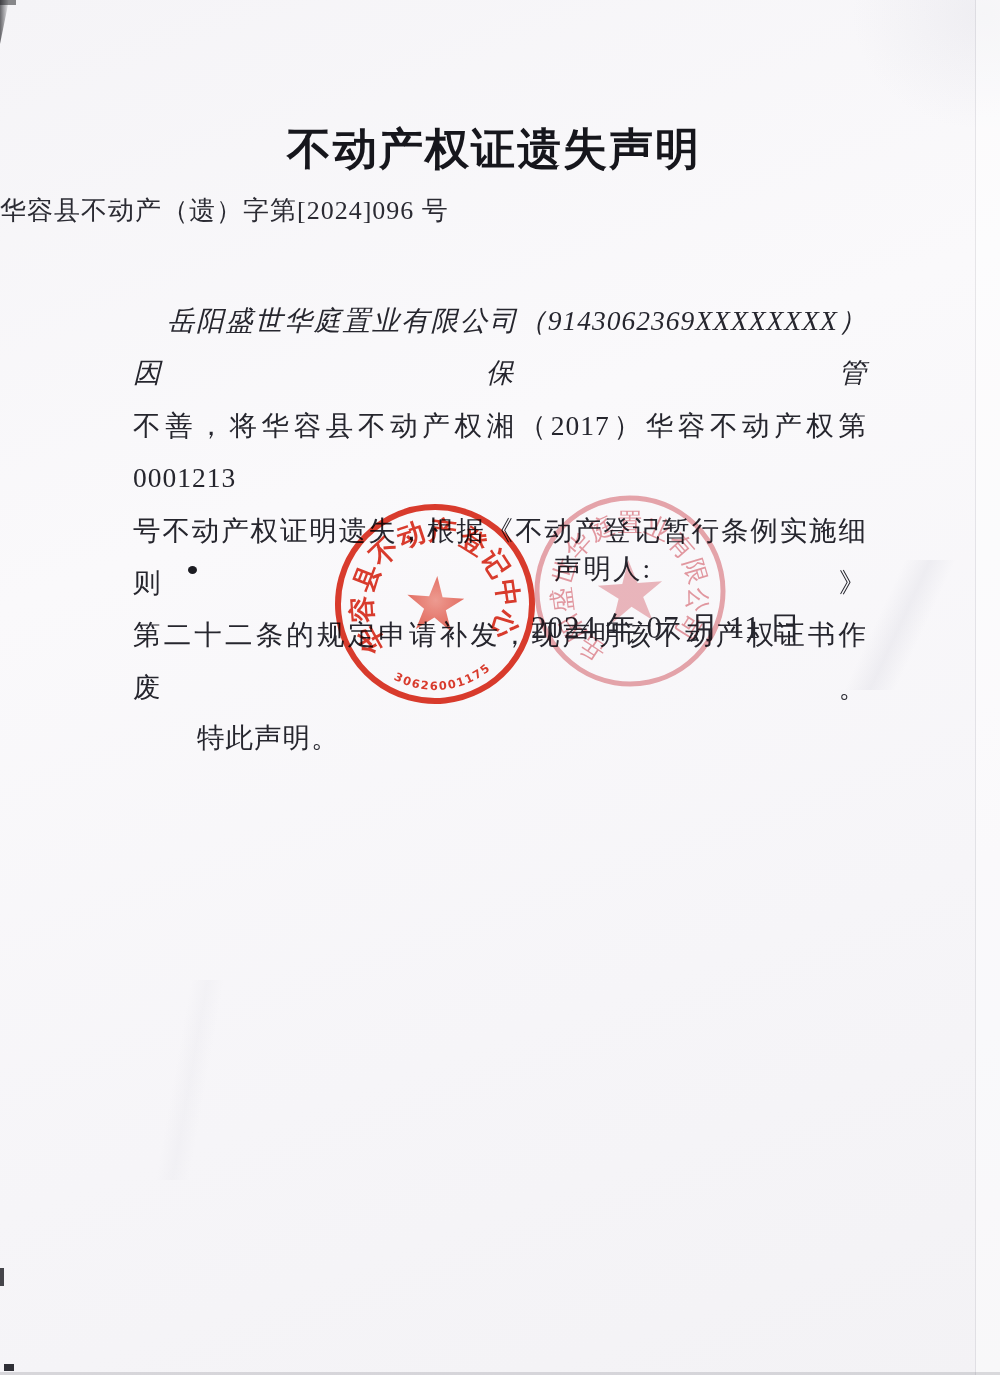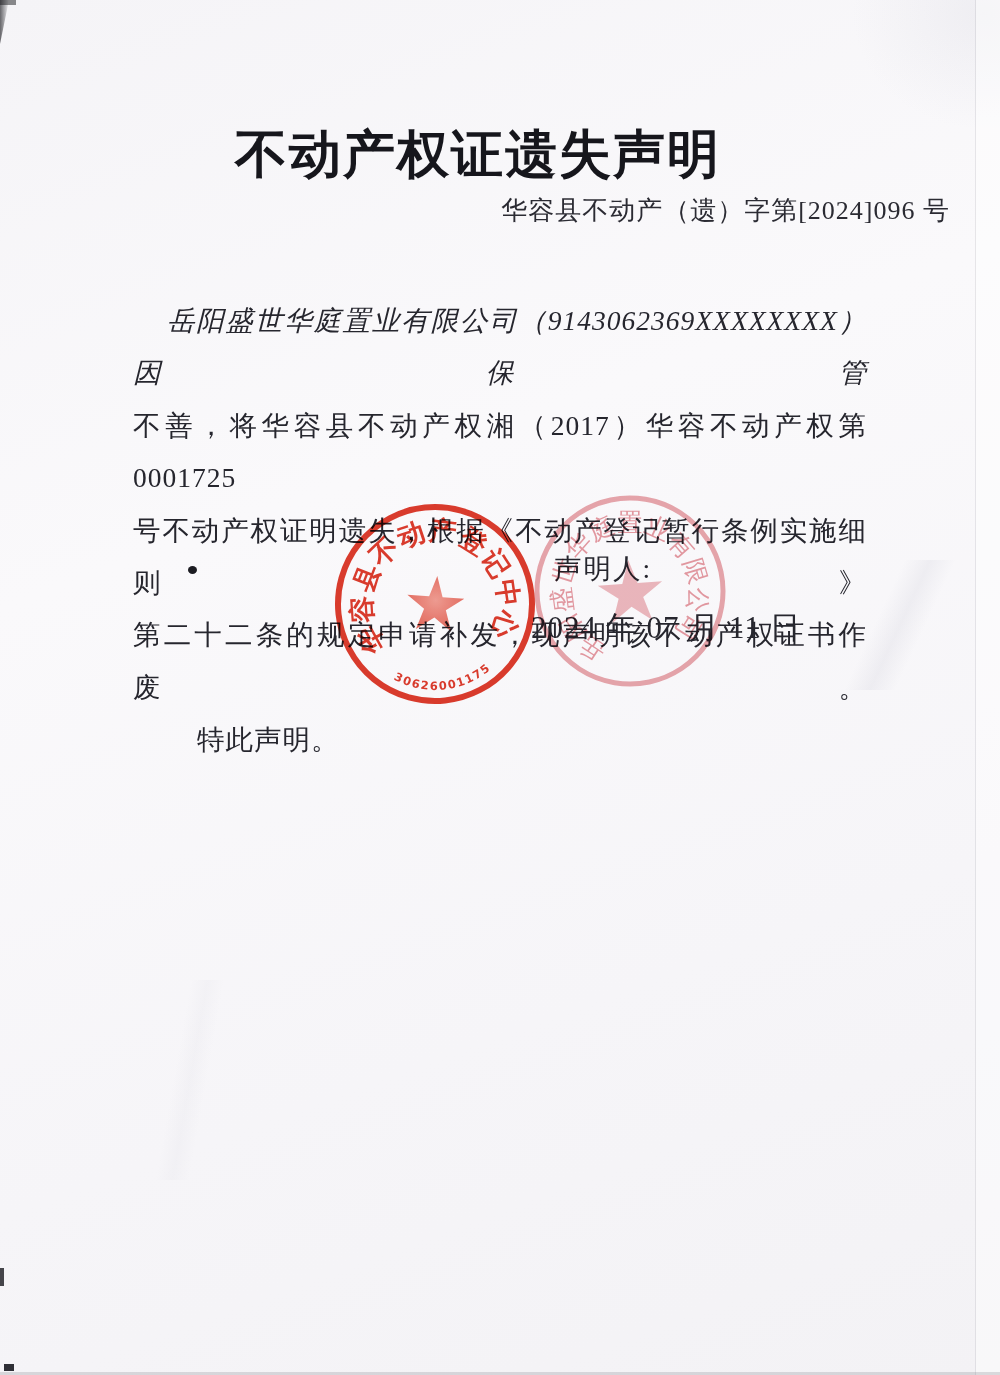--- a/index.html
+++ b/index.html
@@ -21,31 +21,31 @@
   .bottom-strip{position:absolute;left:0;bottom:0;width:100%;height:3px;background:rgba(110,110,120,.22);}
   .crease-1{position:absolute;left:770px;top:560px;width:260px;height:130px;
     background:linear-gradient(115deg,transparent 42%,rgba(175,175,192,.14) 50%,transparent 58%);}
   .crease-2{position:absolute;left:840px;top:0;width:160px;height:140px;
     background:radial-gradient(ellipse at 90% 10%,rgba(170,170,188,.12),transparent 65%);}
   .crease-3{position:absolute;left:40px;top:980px;width:300px;height:200px;
     background:linear-gradient(100deg,transparent 45%,rgba(180,180,195,.07) 50%,transparent 55%);}
   
   .title{
     position:absolute;left:0;top:120px;width:956px;margin:0;
-    text-align:center;font-size:52px;font-weight:bold;letter-spacing:2px;color:#16161c;
+    text-align:center;font-size:44px;font-weight:bold;letter-spacing:2px;color:#16161c;padding-left:16px;
   }
   .doc-number{
     position:absolute;left:0;top:193px;width:950px;
-    text-align:right;font-size:26px;letter-spacing:1px;color:#2b2b33;
+    text-align:left;font-size:26px;letter-spacing:1px;color:#2b2b33;
   }
   .body-block{position:absolute;left:133px;top:295px;width:734px;}
   .body-block p{margin:0;font-size:27.5px;line-height:52.4px;letter-spacing:1px;color:#26262e;}
   .jline{text-align:justify;text-align-last:justify;}
   .indent1{text-indent:34px;font-style:italic;}
-  .closing{text-indent:64px;}
+  .closing{text-indent:64px;font-family:Liberation Mono, monospace;}
   .declarant{position:absolute;left:530px;top:551px;font-size:27.5px;letter-spacing:2px;color:#26262e;margin-left:24px;}
   .date-line{position:absolute;left:531px;top:607px;font-size:31px;letter-spacing:1px;color:#26262e;}
   .ink-dot{position:absolute;left:188px;top:566px;width:9px;height:8px;border-radius:50%;background:#1c1c22;}
   
   .stamp{position:absolute;mix-blend-mode:multiply;}
   .stamp-reg{left:330px;top:499px;}
   .stamp-co{left:530px;top:491px;}
 </style>
 </head>
 <body>
@@ -61,21 +61,21 @@
   <div class="corner-top"></div>
   <div class="edge-mark-1"></div>
   <div class="edge-mark-2"></div>
   <div class="bottom-strip"></div>
 
   <h1 class="title">不动产权证遗失声明</h1>
   <div class="doc-number">华容县不动产（遗）字第[2024]096 号</div>
 
   <div class="body-block">
     <p class="jline indent1">岳阳盛世华庭置业有限公司（9143062369XXXXXXXX）因保管</p>
-    <p class="jline">不善，将华容县不动产权湘（2017）华容不动产权第 0001725</p>
+    <p class="jline">不善，将华容县不动产权湘（2017）华容不动产权第 0001213</p>
     <p class="jline">号不动产权证明遗失，根据《不动产登记暂行条例实施细则》</p>
     <p class="jline">第二十二条的规定申请补发，现声明该不动产权证书作废。</p>
     <p class="closing">特此声明。</p>
   </div>
 
   <div class="declarant">声明人:</div>
   <div class="date-line">2024 年 07 月 11 日</div>
 
   <div class="ink-dot"></div>
 

